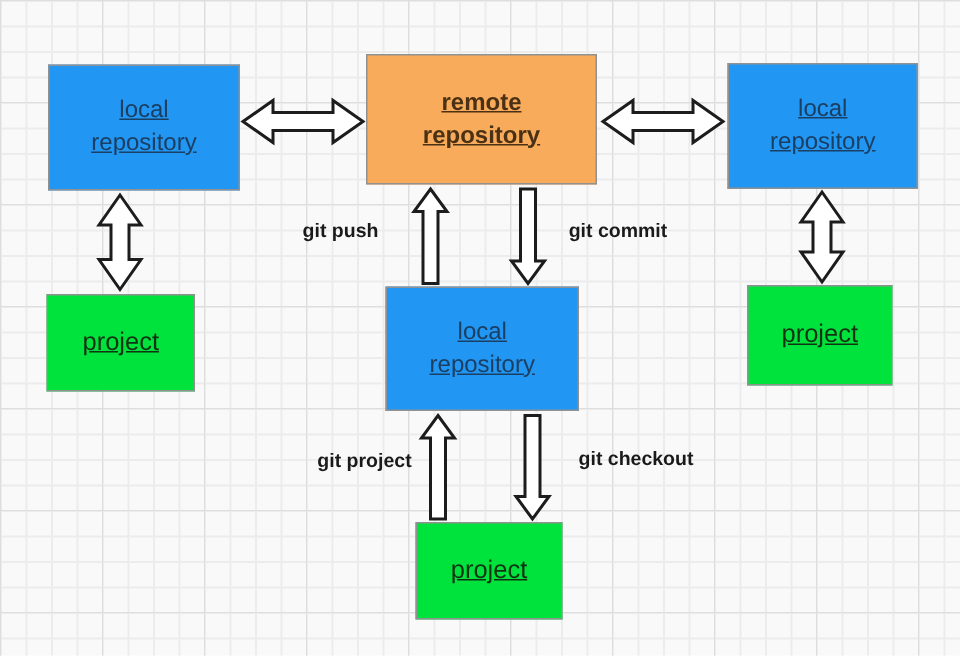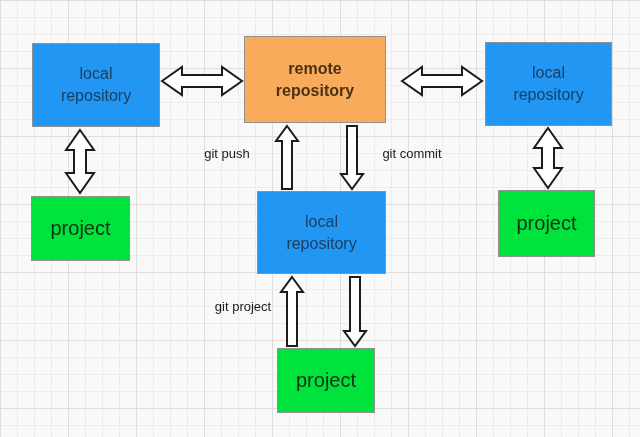--- a/index.html
+++ b/index.html
@@ -32,31 +32,31 @@
     background-size:68px 68px,68px 68px,17px 17px,17px 17px;
   }
   .arrows{position:absolute;left:0;top:0;width:640px;height:437px;}
   .arrows polygon{fill:var(--arrow-fill);stroke:var(--arrow-stroke);stroke-width:2;stroke-linejoin:miter;}
   .node{
     position:absolute;
     display:flex;align-items:center;justify-content:center;
     text-align:center;
     border:1px solid var(--node-border);
     box-sizing:border-box;
-    font-size:16px;line-height:1.35;
+    font-size:16px;line-height:1.35;text-decoration:underline;
   }
   .node span{display:inline-block;max-width:72%;}
   .node.blue{background:var(--node-blue);color:var(--text-blue-node);}
   .node.orange{background:var(--node-orange);color:var(--text-orange-node);font-weight:bold;}
-  .node.green{background:var(--node-green);color:var(--text-green-node);font-size:20px;}
+  .node.green{background:var(--node-green);color:var(--text-green-node);font-size:17px;}
   .node.green span{max-width:95%;}
   .edge-label{
     position:absolute;
     transform:translateX(-50%);
-    font-size:13px;font-weight:normal;
+    font-size:13px;font-weight:bold;
     color:var(--edge-label-color);
     white-space:nowrap;
   }
 </style>
 </head>
 <body>
 
 <div class="canvas">
 
   <svg class="arrows" viewBox="0 0 640 437" xmlns="http://www.w3.org/2000/svg">
@@ -69,21 +69,21 @@
     <polygon points="287,126 298,141 292,141 292,189 282,189 282,141 276,141"></polygon>
     <polygon points="347,126 357,126 357,174 363,174 352,189 341,174 347,174"></polygon>
     <polygon points="292,277 303,292 297,292 297,346 287,346 287,292 281,292"></polygon>
     <polygon points="350,277 360,277 360,331 366,331 355,346 344,331 350,331"></polygon>
   </svg>
 
   <div class="node blue" style="left:32px;top:43px;width:128px;height:84px">
     <span>local repository</span>
   </div>
 
-  <div class="node orange" style="left:244px;top:36px;width:142px;height:87px">
+  <div class="node orange" style="left:244px;top:36px;width:154px;height:87px">
     <span>remote repository</span>
   </div>
 
   <div class="node blue" style="left:485px;top:42px;width:127px;height:84px">
     <span>local repository</span>
   </div>
 
   <div class="node blue" style="left:257px;top:191px;width:129px;height:83px">
     <span>local repository</span>
   </div>
@@ -96,14 +96,15 @@
     <span>project</span>
   </div>
 
   <div class="node green" style="left:277px;top:348px;width:98px;height:65px">
     <span>project</span>
   </div>
 
   <div class="edge-label" style="left:227px;top:146px">git push</div>
   <div class="edge-label" style="left:412px;top:146px">git commit</div>
   <div class="edge-label" style="left:243px;top:299px">git project</div>
+  <div class="edge-label" style="left:424px;top:298px">git checkout</div>
 
 </div>
 
 </body></html>

